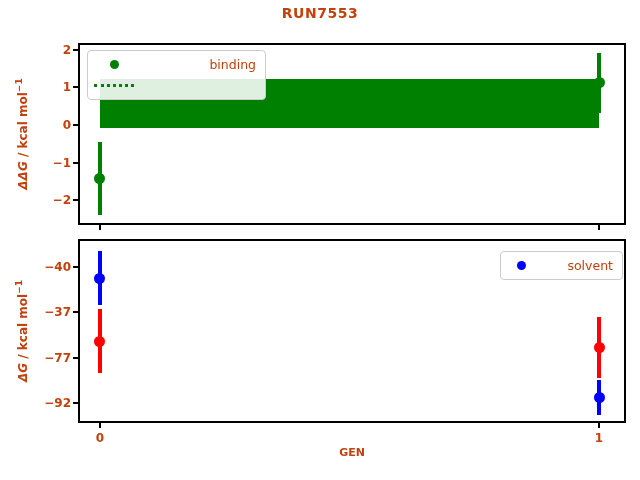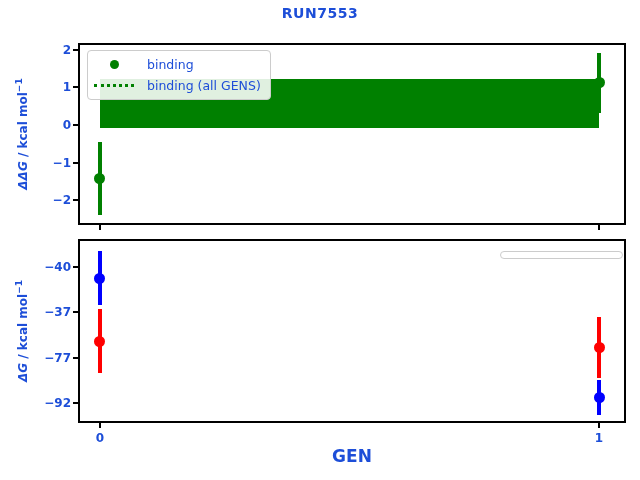--- a/index.html
+++ b/index.html
@@ -1,17 +1,17 @@
 <!DOCTYPE html>
 <html><head>
 <meta charset="utf-8">
 <style>
   html,body{margin:0;padding:0;background:#fff;}
   .figure{position:relative;width:640px;height:480px;background:#ffffff;
-          font-family:"DejaVu Sans",sans-serif;color:#1d4ed8;overflow:hidden;}
+          font-family:"DejaVu Sans",sans-serif;color:#c2410c;overflow:hidden;}
 
   .suptitle{position:absolute;left:0;top:5px;width:640px;text-align:center;
             font-size:14px;font-weight:bold;letter-spacing:0.5px;}
 
   .axes{position:absolute;border:2px solid #000;box-sizing:border-box;background:transparent;}
   .axes.top{left:78px;top:43px;width:548px;height:182px;}
   .axes.bottom{left:78px;top:239px;width:548px;height:184px;}
 
   .band{position:absolute;}
   .tick{position:absolute;background:#000;}
@@ -19,27 +19,27 @@
   .xtick{width:2px;height:5px;}
   .ticklabel{position:absolute;font-size:12px;font-weight:bold;white-space:nowrap;}
   .errbar{position:absolute;}
   .marker{position:absolute;width:11px;height:11px;border-radius:50%;}
 
   .ylabel{position:absolute;font-size:12px;font-weight:bold;white-space:nowrap;
           transform:translate(-50%,-50%) rotate(-90deg);}
   .ylabel .ital{font-style:italic;}
   .ylabel sup{font-size:9px;}
   .xlabel{position:absolute;left:78px;width:548px;top:446px;text-align:center;
-          font-size:17px;font-weight:bold;}
+          font-size:11px;font-weight:bold;}
 
   .legend{position:absolute;background:rgba(255,255,255,0.88);border:1px solid #cccccc;
           border-radius:4px;padding:3px 9px 3px 6px;box-sizing:border-box;}
   .legend-top{left:87px;top:50px;min-width:179px;}
   .legend-bottom{left:500px;top:251px;min-width:123px;}
-  .lrow{display:flex;align-items:center;height:21px;}
+  .lrow{display:flex;align-items:center;height:21px;justify-content:space-between;}
   .lswatch{display:flex;justify-content:center;align-items:center;flex:0 0 auto;}
   .legend-top .lswatch{width:40px;margin-right:13px;}
   .legend-bottom .lswatch{width:28px;margin-right:14px;}
   .ldot{width:9px;height:9px;border-radius:50%;}
   .lline{width:40px;height:0;border-top:3px dotted #008000;}
   .ltext{font-size:12.5px;}
 </style>
 </head>
 <body>
 
@@ -99,20 +99,25 @@
     <div class="lrow">
       <span class="lswatch">
           <span class="ldot" style="background: rgb(0, 128, 0);"></span>
         </span>
       <span class="ltext">binding</span>
     </div>
     <div class="lrow">
       <span class="lswatch">
           <span class="lline" style="border-top-color: rgb(0, 128, 0);"></span>
         </span>
-      <span class="ltext">binding (all GENS)</span>
     </div>
   </div>
 
   <div class="legend legend-bottom">
+    <div class="lrow">
+      <span class="lswatch">
+          <span class="ldot" style="background: rgb(0, 0, 255);"></span>
+        </span>
+      <span class="ltext">solvent</span>
+    </div>
   </div>
 
 </div>
 
 </body></html>

